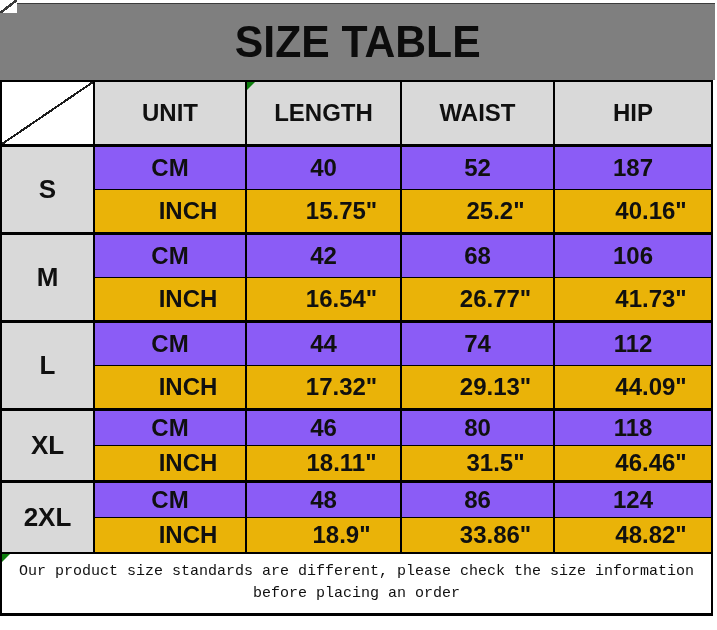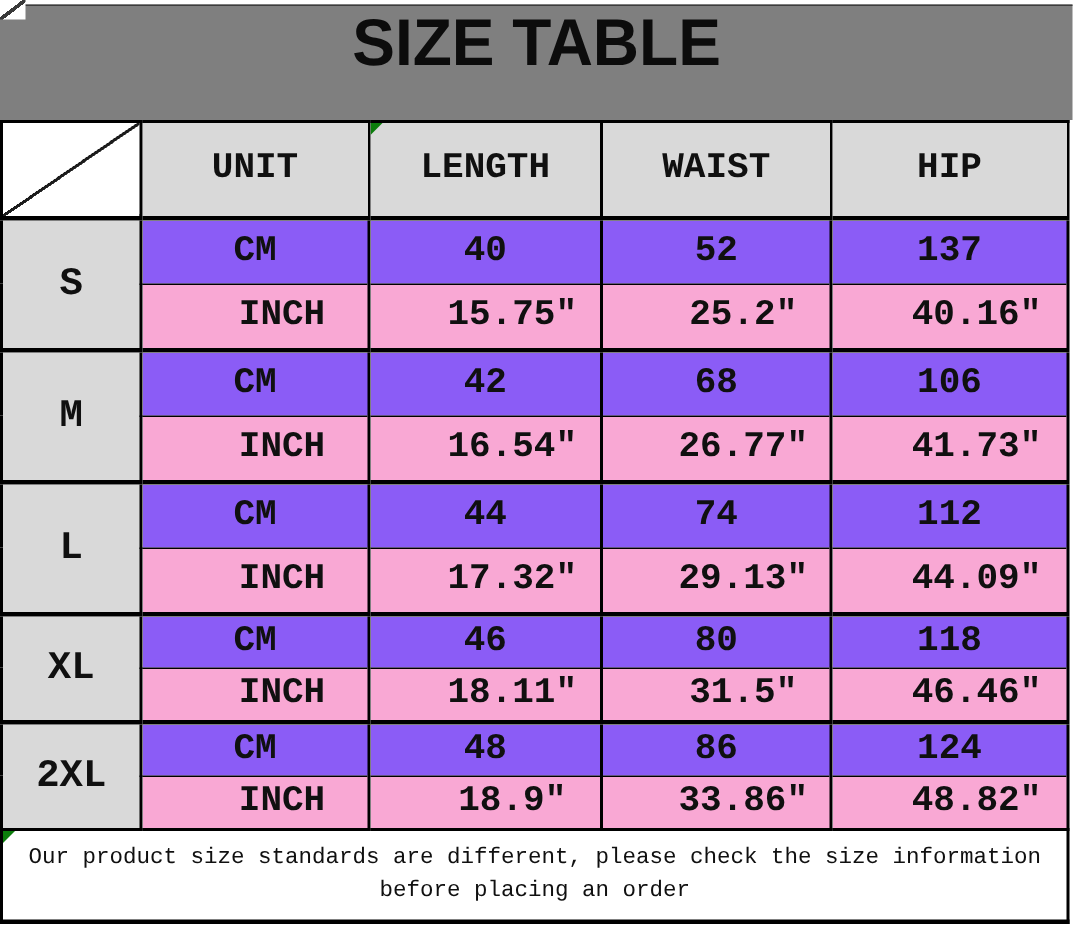--- a/index.html
+++ b/index.html
@@ -8,42 +8,42 @@
     font-family:"Liberation Sans", sans-serif; overflow:hidden;
   }
   
   .corner-notch {
     position:absolute; left:0; top:0; width:17px; height:13px; z-index:2;
     background:linear-gradient(to bottom right,#ffffff 44%,#3a3a3a 44%,#3a3a3a 56%,#ffffff 56%);
   }
   .title-bar {
     position:relative; margin-top:3px; width:715px; height:76px;
     background:#7f7f7f; border-top:1px solid #3c3c3c;
-    display:flex; align-items:flex-start; justify-content:center;
+    display:flex; align-items:center; justify-content:center;
   }
   .title-text {
     font-weight:bold; font-size:44px; color:#0c0c0c; letter-spacing:0; transform:scaleX(.97);
   }
   table.size-table {
-    table-layout:fixed; width:713px; border-collapse:collapse; background:#fff;font-family:Liberation Mono, monospace;
+    table-layout:fixed; width:713px; border-collapse:collapse; background:#fff;
   }
   .size-table th, .size-table td {
     border:2px solid #000; text-align:center; vertical-align:middle;
     font-weight:bold; color:#101010; padding:0; overflow:hidden;
   }
   tr.header-row {height:64px;}
   tr.header-row .col-header {background:#d9d9d9; font-size:24px; position:relative; border-bottom:3px solid #000;}
   td.corner-cell {
     background:linear-gradient(to bottom right,#ffffff 49%,#1c1c1c 49%,#1c1c1c 51%,#ffffff 51%);
     border-bottom:3px solid #000;
   }
   th.size-cell {background:#d9d9d9; font-size:26px;}
   tr.cm-row td {background:#8b5cf6; font-size:24px; border-bottom:1px solid #000; border-top:3px solid #000;}
   tr.cm-row th.size-cell {border-top:3px solid #000;}
-  tr.inch-row td {background:#f9a8d4; font-size:24px; border-top:1px solid #000;padding-left:36px;}
+  tr.inch-row td {background:#eab308; font-size:24px; border-top:1px solid #000;padding-left:36px;}
   tr.tall {height:44px;}
   tr.short {height:36px;}
   .footer-note {
     position:relative; width:713px; height:62px; box-sizing:border-box;
     background:#ffffff; border:2px solid #000; border-top:none; border-bottom-width:3px;
     text-align:center; padding-top:7px;
     font-family:"Liberation Mono", monospace; font-weight:normal;
     font-size:15px; line-height:22px; color:#101010;
   }
   .green-tri {
@@ -86,21 +86,21 @@
         <th class="col-header">
           <span>HIP</span>
         </th>
       </tr>
 
       <tr class="cm-row tall">
         <th class="size-cell" rowspan="2">S</th>
         <td>CM</td>
         <td>40</td>
         <td>52</td>
-        <td>137</td>
+        <td>187</td>
       </tr>
       <tr class="inch-row tall">
         <td>INCH</td>
         <td>15.75"</td>
         <td>25.2"</td>
         <td>40.16"</td>
       </tr>
 
       <tr class="cm-row tall">
         <th class="size-cell" rowspan="2">M</th>

